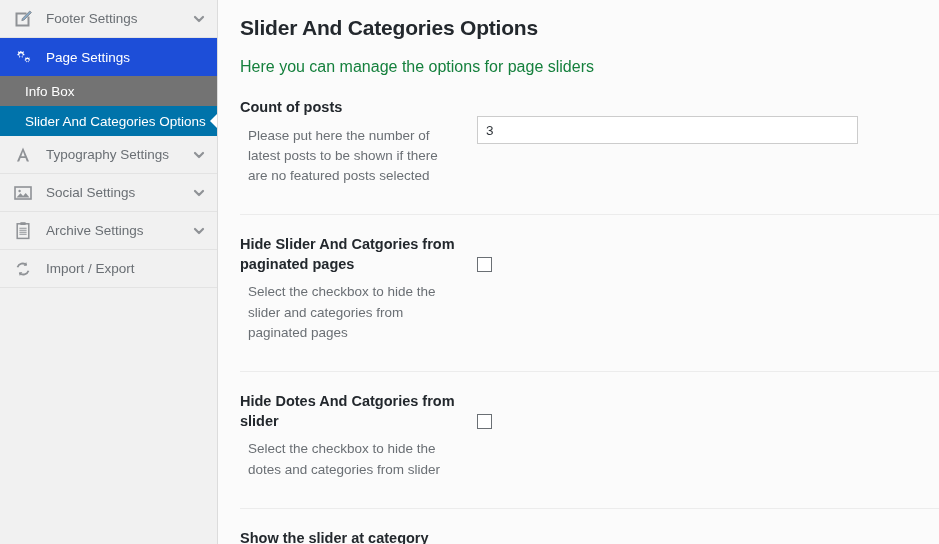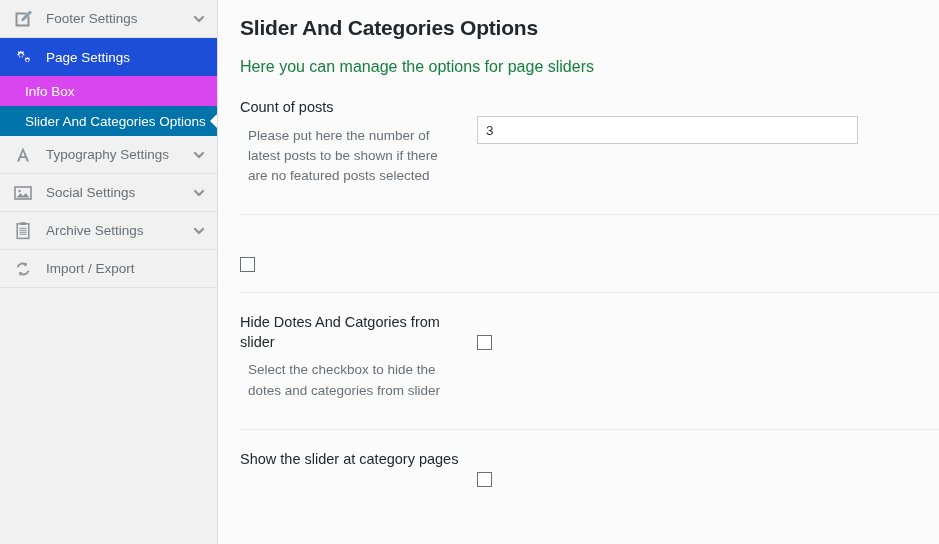--- a/index.html
+++ b/index.html
@@ -73,21 +73,21 @@
     color: #ffffff;
     font-weight: normal;
   }
 
   .sub-item {
     display: flex;
     align-items: center;
     height: 30px;
     box-sizing: border-box;
     padding-left: 25px;
-    background: #d946ef;
+    background: #737373;
     color: #ffffff;
     font-size: 13.5px;
     position: relative;
     white-space: nowrap;
   }
   .sub-item.active {
     background: #0073aa;
     color: #ffffff;
   }
   .sub-arrow {
@@ -144,21 +144,21 @@
     margin-bottom: 0;
   }
   .field-left {
     width: 237px;
     flex: 0 0 237px;
     padding-right: 14px;
     box-sizing: border-box;
   }
   .field-title {
     font-size: 14.5px;
-    font-weight: normal;
+    font-weight: bold;
     color: #23282d;
     margin: 0 0 6px 0;
     line-height: 1.35;
   }
   .field-desc {
     font-size: 13.5px;
     color: #6a6f74;
     line-height: 1.5;
     margin: 8px;
   }
@@ -312,20 +312,24 @@
         <div class="field-left">
           <div class="field-title">Count of posts</div>
           <p class="field-desc">Please put here the number of latest posts to be shown if there are no featured posts selected</p>
         </div>
         <div class="field-right top">
           <input class="text-input" type="text" value="3" style="">
         </div>
       </div>
 
       <div class="field-row">
+        <div class="field-left">
+          <div class="field-title">Hide Slider And Catgories from paginated pages</div>
+          <p class="field-desc">Select the checkbox to hide the slider and categories from paginated pages</p>
+        </div>
         <div class="field-right">
           <span class="chk"></span>
         </div>
       </div>
 
       <div class="field-row">
         <div class="field-left">
           <div class="field-title">Hide Dotes And Catgories from slider</div>
           <p class="field-desc">Select the checkbox to hide the dotes and categories from slider</p>
         </div>

